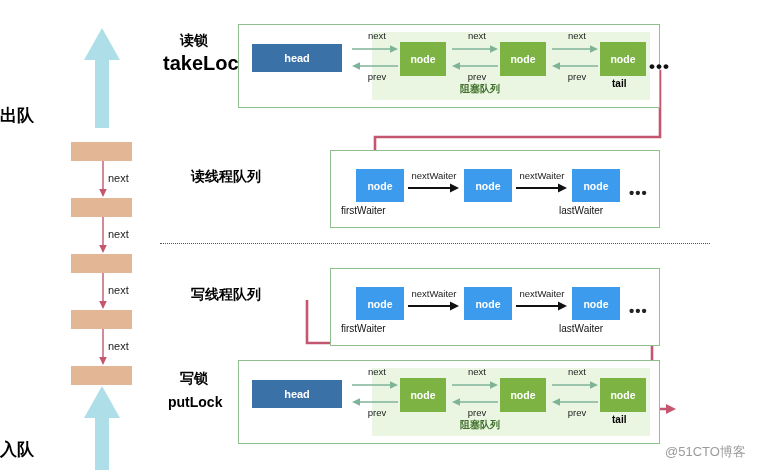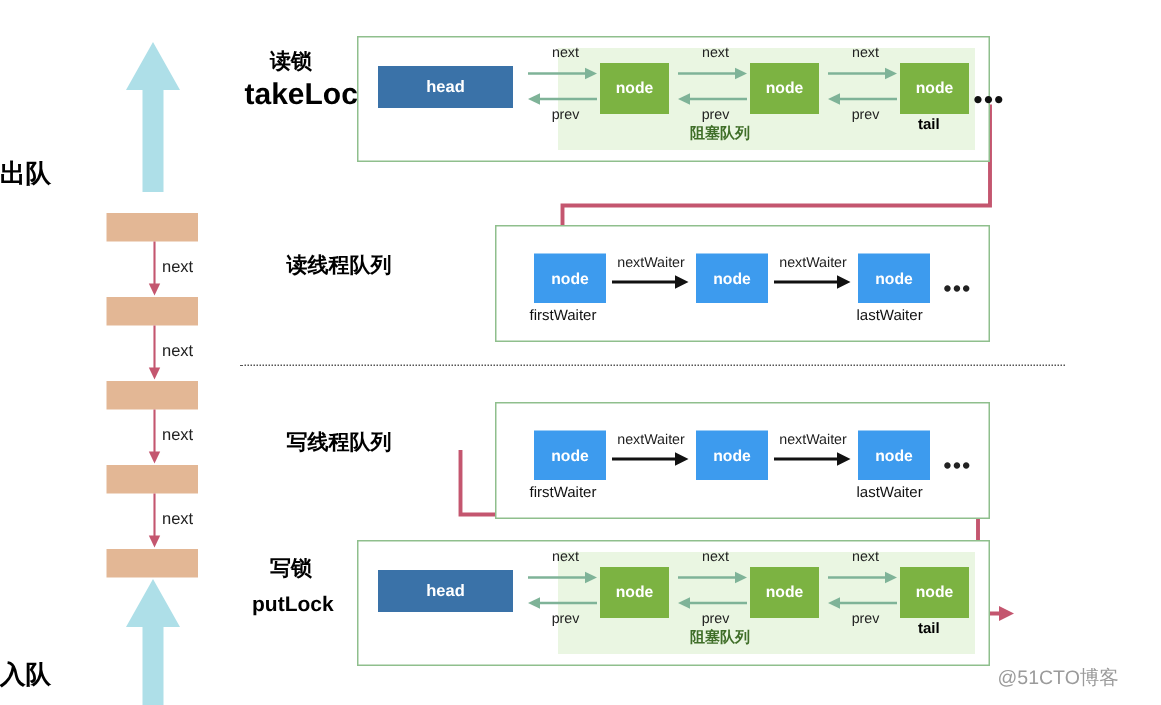--- a/index.html
+++ b/index.html
@@ -53,21 +53,21 @@
   .bnode{
     background:#3d9bee;
     color:#ffffff;
     font-size:10.5px;font-weight:bold;
     display:flex;align-items:center;justify-content:center;
   }
   .arrlabel{
     font-size:9.5px;color:#222;white-space:nowrap;text-align:center;
   }
   .smalllabel{
-    font-size:10px;color:#111;white-space:nowrap;margin-left:12px;
+    font-size:10px;color:#111;white-space:nowrap;
   }
   .boldsmall{
     font-size:10px;color:#000;font-weight:bold;white-space:nowrap;
   }
   .bandlabel{
     font-size:10px;color:#3f6e28;font-weight:bold;white-space:nowrap;
   }
   .ellipsis{
     font-size:17px;color:#111;font-weight:bold;letter-spacing:1px;line-height:1;
   }

